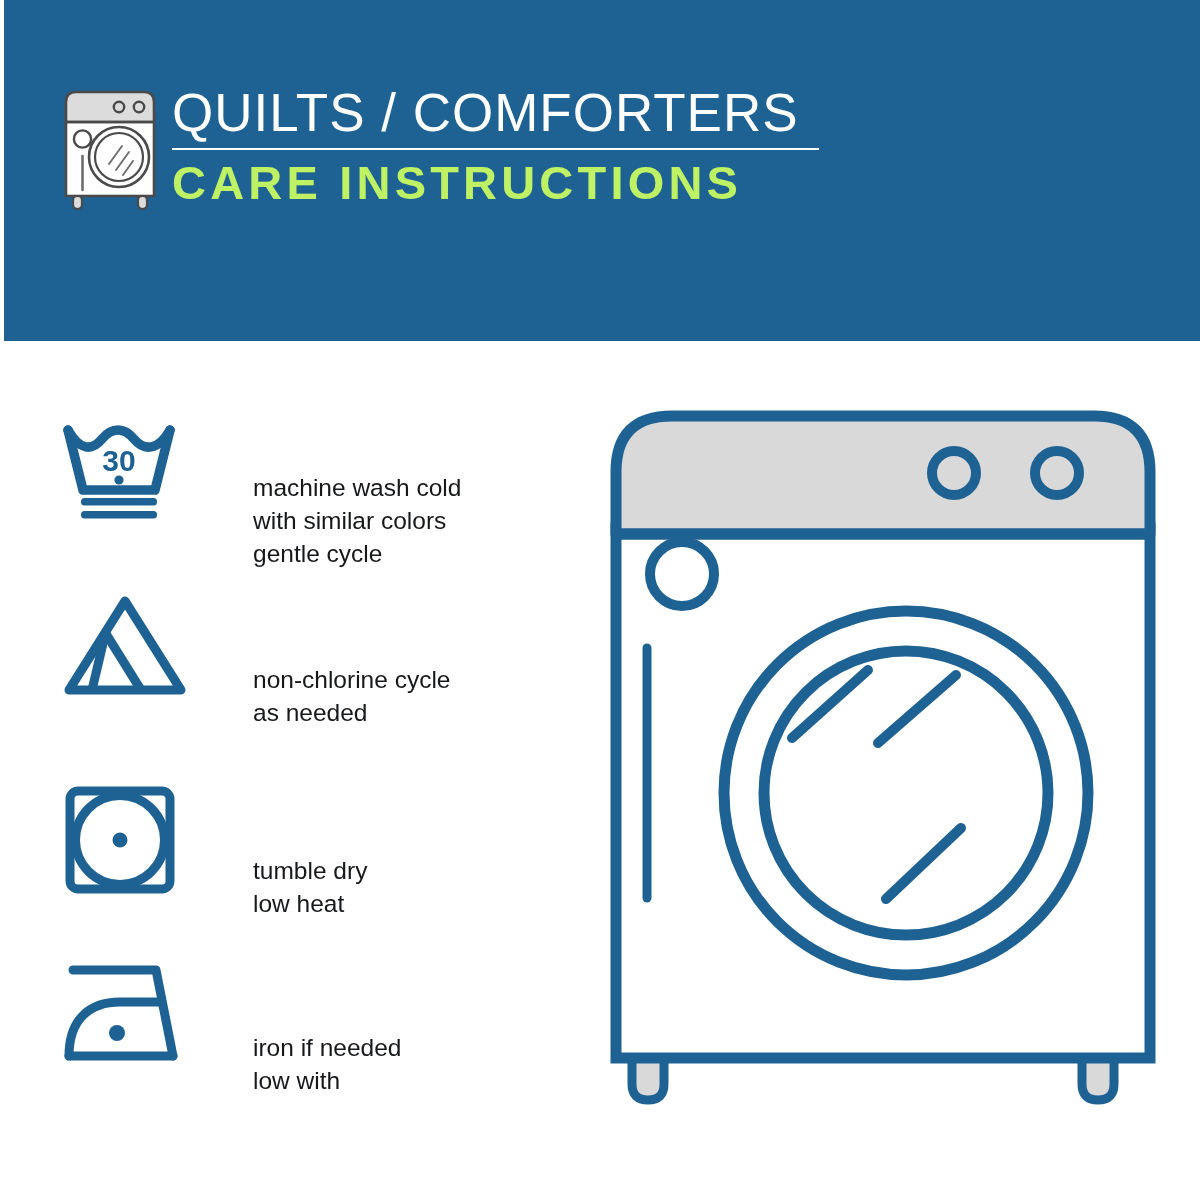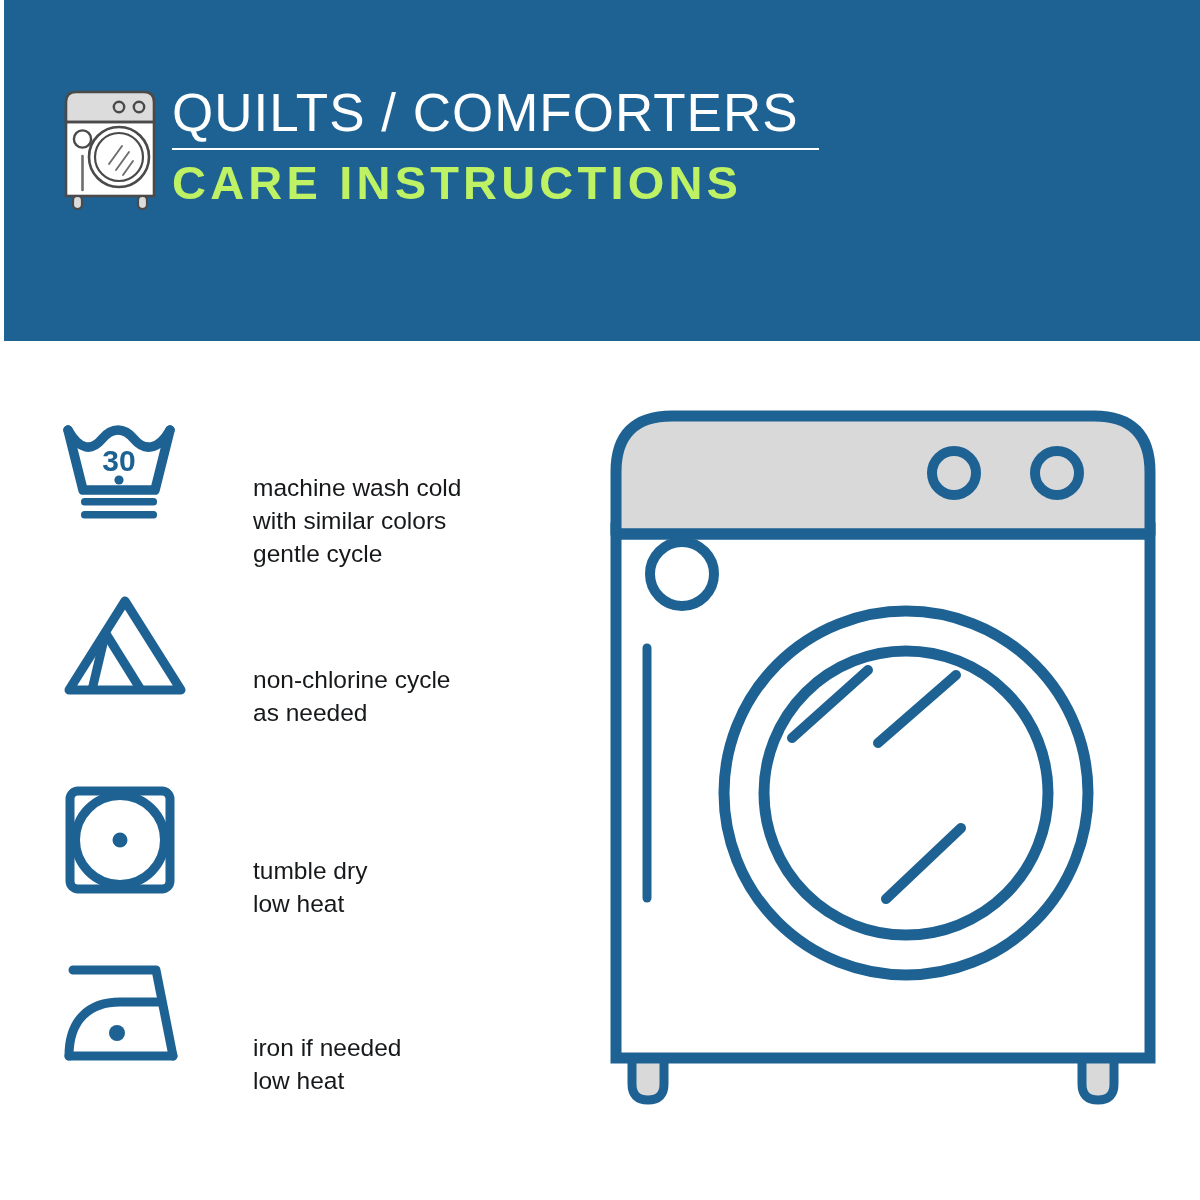--- a/index.html
+++ b/index.html
@@ -210,21 +210,21 @@
 
         <path d="M13 11 L96 11 L113 97" fill="none" stroke="#1e6293" stroke-width="9" stroke-linecap="round" stroke-linejoin="round"></path>
 
         <path d="M9 97 C9 60, 30 43, 60 43 L100 43" fill="none" stroke="#1e6293" stroke-width="9" stroke-linecap="round"></path>
         <line x1="9" y1="97" x2="113" y2="97" stroke="#1e6293" stroke-width="9" stroke-linecap="round"></line>
 
         <circle cx="57" cy="74" r="8" fill="#1e6293"></circle>
       </svg>
     </div>
     <div class="care-row-text">iron if needed
-low heat</div>
+low with</div>
   </div>
 
 </div>
 
 <div id="washing-machine-illustration">
   <svg width="576" height="724" viewBox="0 0 576 724">
 
     <g>
       <path d="M36 654 L36 686 Q36 702 52 702 Q68 702 68 686 L68 654 Z" fill="#d9d9d9" stroke="#1e6293" stroke-width="9" stroke-linejoin="round"></path>
     </g>

